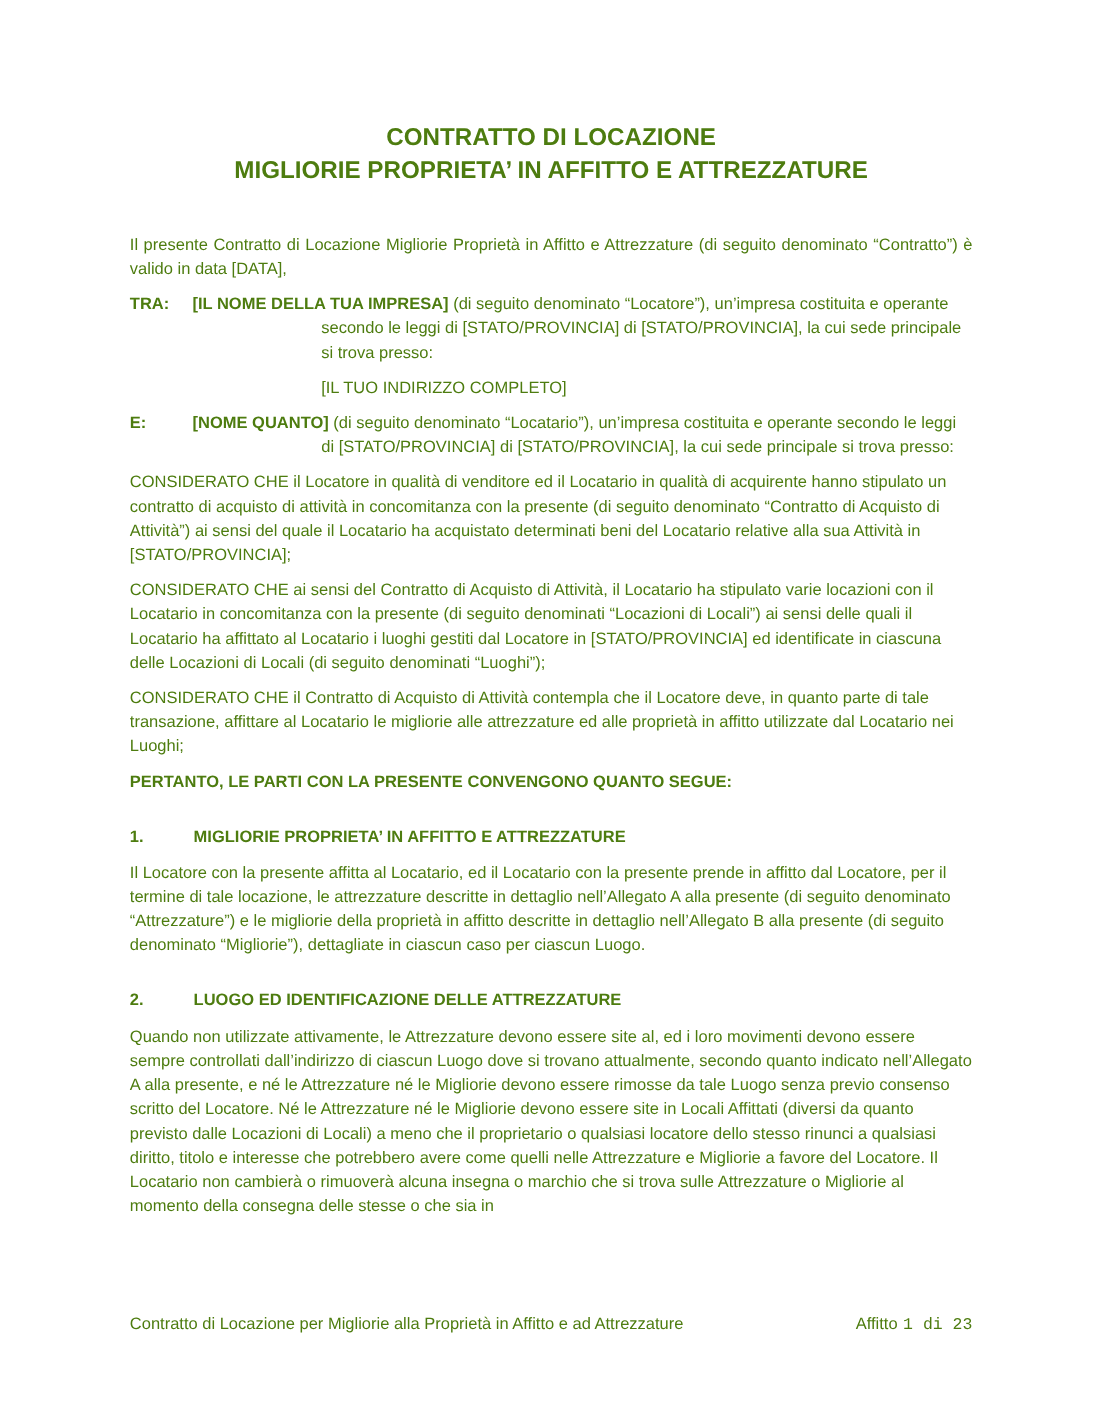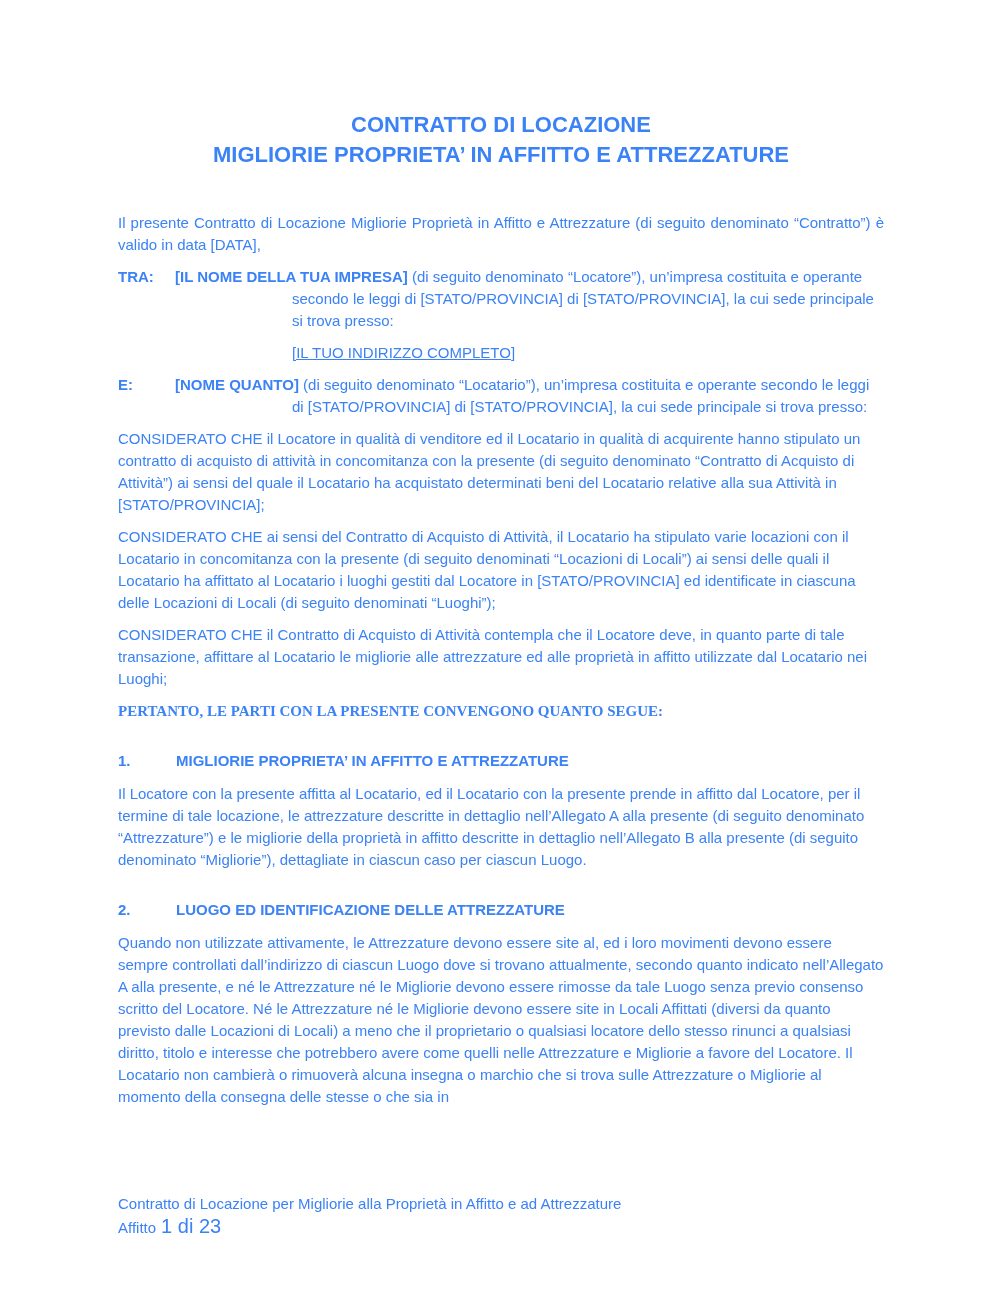--- a/index.html
+++ b/index.html
@@ -1,21 +1,21 @@
 <!DOCTYPE html>
 <html><head>
 <meta charset="utf-8">
 <style>
   html, body { margin: 0; padding: 0; background: #ffffff; }
   .page {
     position: relative;
     width: 894px;
     height: 1290px;
     background: #ffffff;
-    color: #3b82f6;
+    color: #4d7c0f;
     font-family: "Liberation Sans", "DejaVu Sans", sans-serif;
     font-size: 15px;
     line-height: 22px;
     overflow: hidden;
   }
   .content {
     position: absolute;
     left: 118px;
     top: 110px;
     width: 766px;
@@ -36,42 +36,41 @@
     text-indent: -117px;
   }
   .clause-label {
     position: absolute;
     left: 0;
     top: 0;
     font-weight: bold;
     text-indent: 0;
   }
   .bold { font-weight: bold; margin-top: 40px; }
-  .address { padding-left: 174px; text-decoration: underline; }
+  .address { padding-left: 174px; }
   .section-heading {
     position: relative;
     padding-left: 58px;
     font-weight: bold;
     margin: 28px 0 11px 0;
   }
   .section-number { position: absolute; left: 0; top: 0; }
-  .agreement-line { font-weight: bold; font-family: Liberation Serif, serif; }
+  .agreement-line { font-weight: bold; }
   .footer {
     position: absolute;
     left: 118px;
     top: 1193px;
     width: 766px;
     display: flex;
     justify-content: space-between;
     align-items: baseline;
-    flex-direction: column;
   }
   .footer-page-num {
-    font-family: Liberation Sans, sans-serif;
-    font-size: 20px;
+    font-family: Liberation Mono, monospace;
+    font-size: 15px;
     margin-left: 5px;
   }
 </style>
 </head>
 <body>
 
 <div class="page">
   <div class="content">
 
     <h1 class="doc-title">

